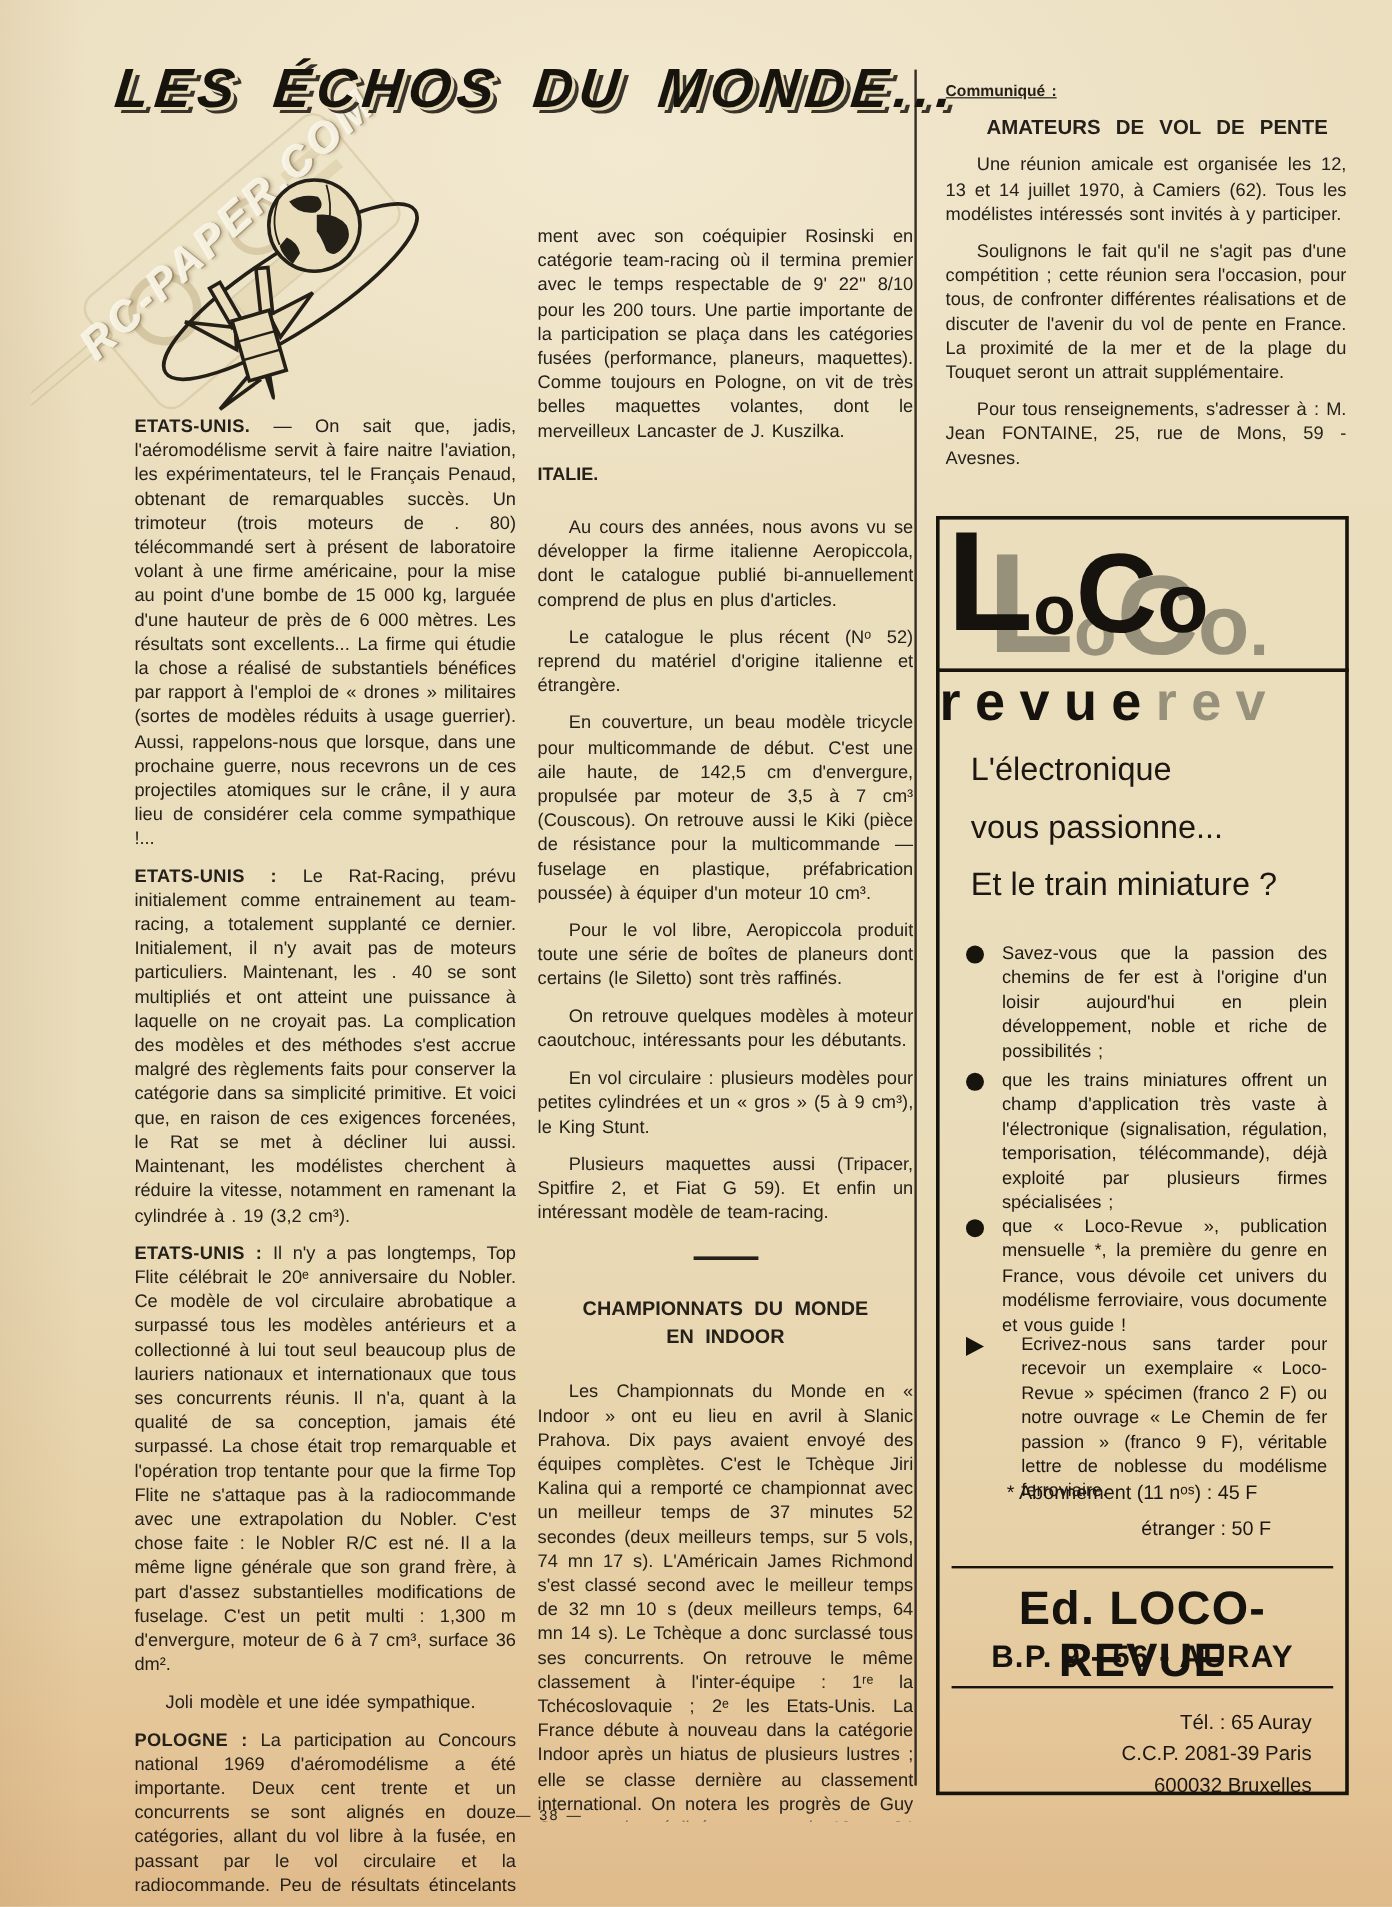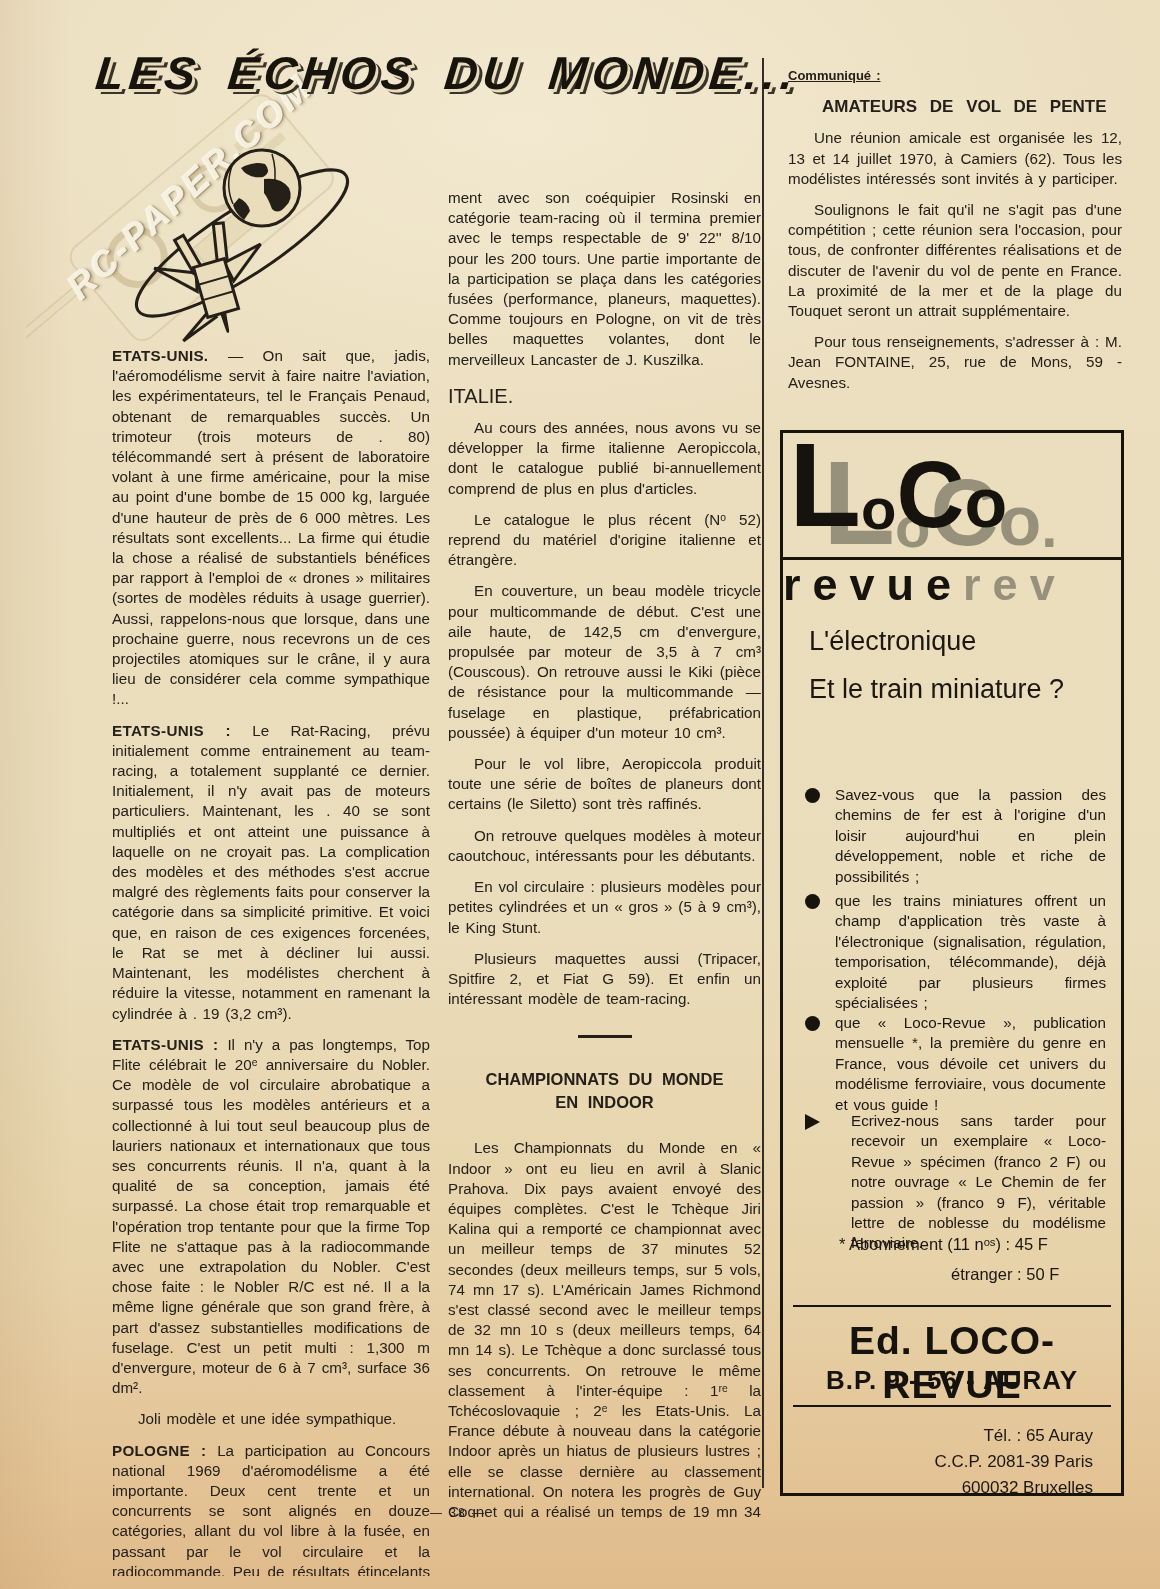--- a/index.html
+++ b/index.html
@@ -42,21 +42,21 @@
   
   .col{position:absolute;color:#25201a;font-size:15.2px;line-height:20.2px;
        text-align:justify;word-spacing:1.5px;overflow:hidden;}
   .col p{margin:0 0 11px 0;text-indent:26px;}
   .col p.noindent{text-indent:0;}
   .runhead{font-weight:700;letter-spacing:.3px;}
   .col-left{left:112px;top:346px;width:318px;height:1230px;}
   .col-mid{left:448px;top:188px;width:313px;height:1330px;}
   .col-right{left:788px;top:66px;width:334px;height:370px;}
 
-  .h-italie{font-weight:400;font-size:20px;margin:16px 0 12px 0;}
+  .h-italie{font-weight:700;font-size:15px;margin:16px 0 24px 0;}
   .sep-rule{width:54px;height:3px;background:#241f18;margin:26px auto 30px auto;}
   .h-indoor{font-weight:700;font-size:16.5px;text-align:center;line-height:23px;
             word-spacing:5px;margin:0 0 24px 0;}
 
   .communique{font-weight:700;font-size:13px;margin:0 0 12px 0;text-indent:0 !important;text-decoration:underline;}
   .vol-pente{font-weight:700;font-size:17px;word-spacing:8px;margin:0 0 14px 0;
              text-indent:0 !important;padding-left:34px;text-align:left;}
 
   .divider{position:absolute;left:762px;top:58px;width:2px;height:1430px;background:#332d25;}
 
@@ -194,20 +194,21 @@
           <span class="C">C</span>
           <span class="o2">o</span>
       </div>
     </div>
     <div class="logo-rule"></div>
     <div class="revue-line">
       <span class="revue-black">revue</span><span class="revue-echo">rev</span>
     </div>
     <div class="slogan">
       <div>L'électronique</div>
+      <div>vous passionne...</div>
       <div>Et le train miniature ?</div>
     </div>
     <div class="ad-li li1">
       <span class="dot-marker"></span>
       <span>Savez-vous que la passion des chemins de fer est à l'origine d'un loisir aujourd'hui en plein développement, noble et riche de possibilités ;</span>
     </div>
     <div class="ad-li li2">
       <span class="dot-marker"></span>
       <span>que les trains miniatures offrent un champ d'application très vaste à l'électronique (signalisation, régulation, temporisation, télécommande), déjà exploité par plusieurs firmes spécialisées ;</span>
     </div>

